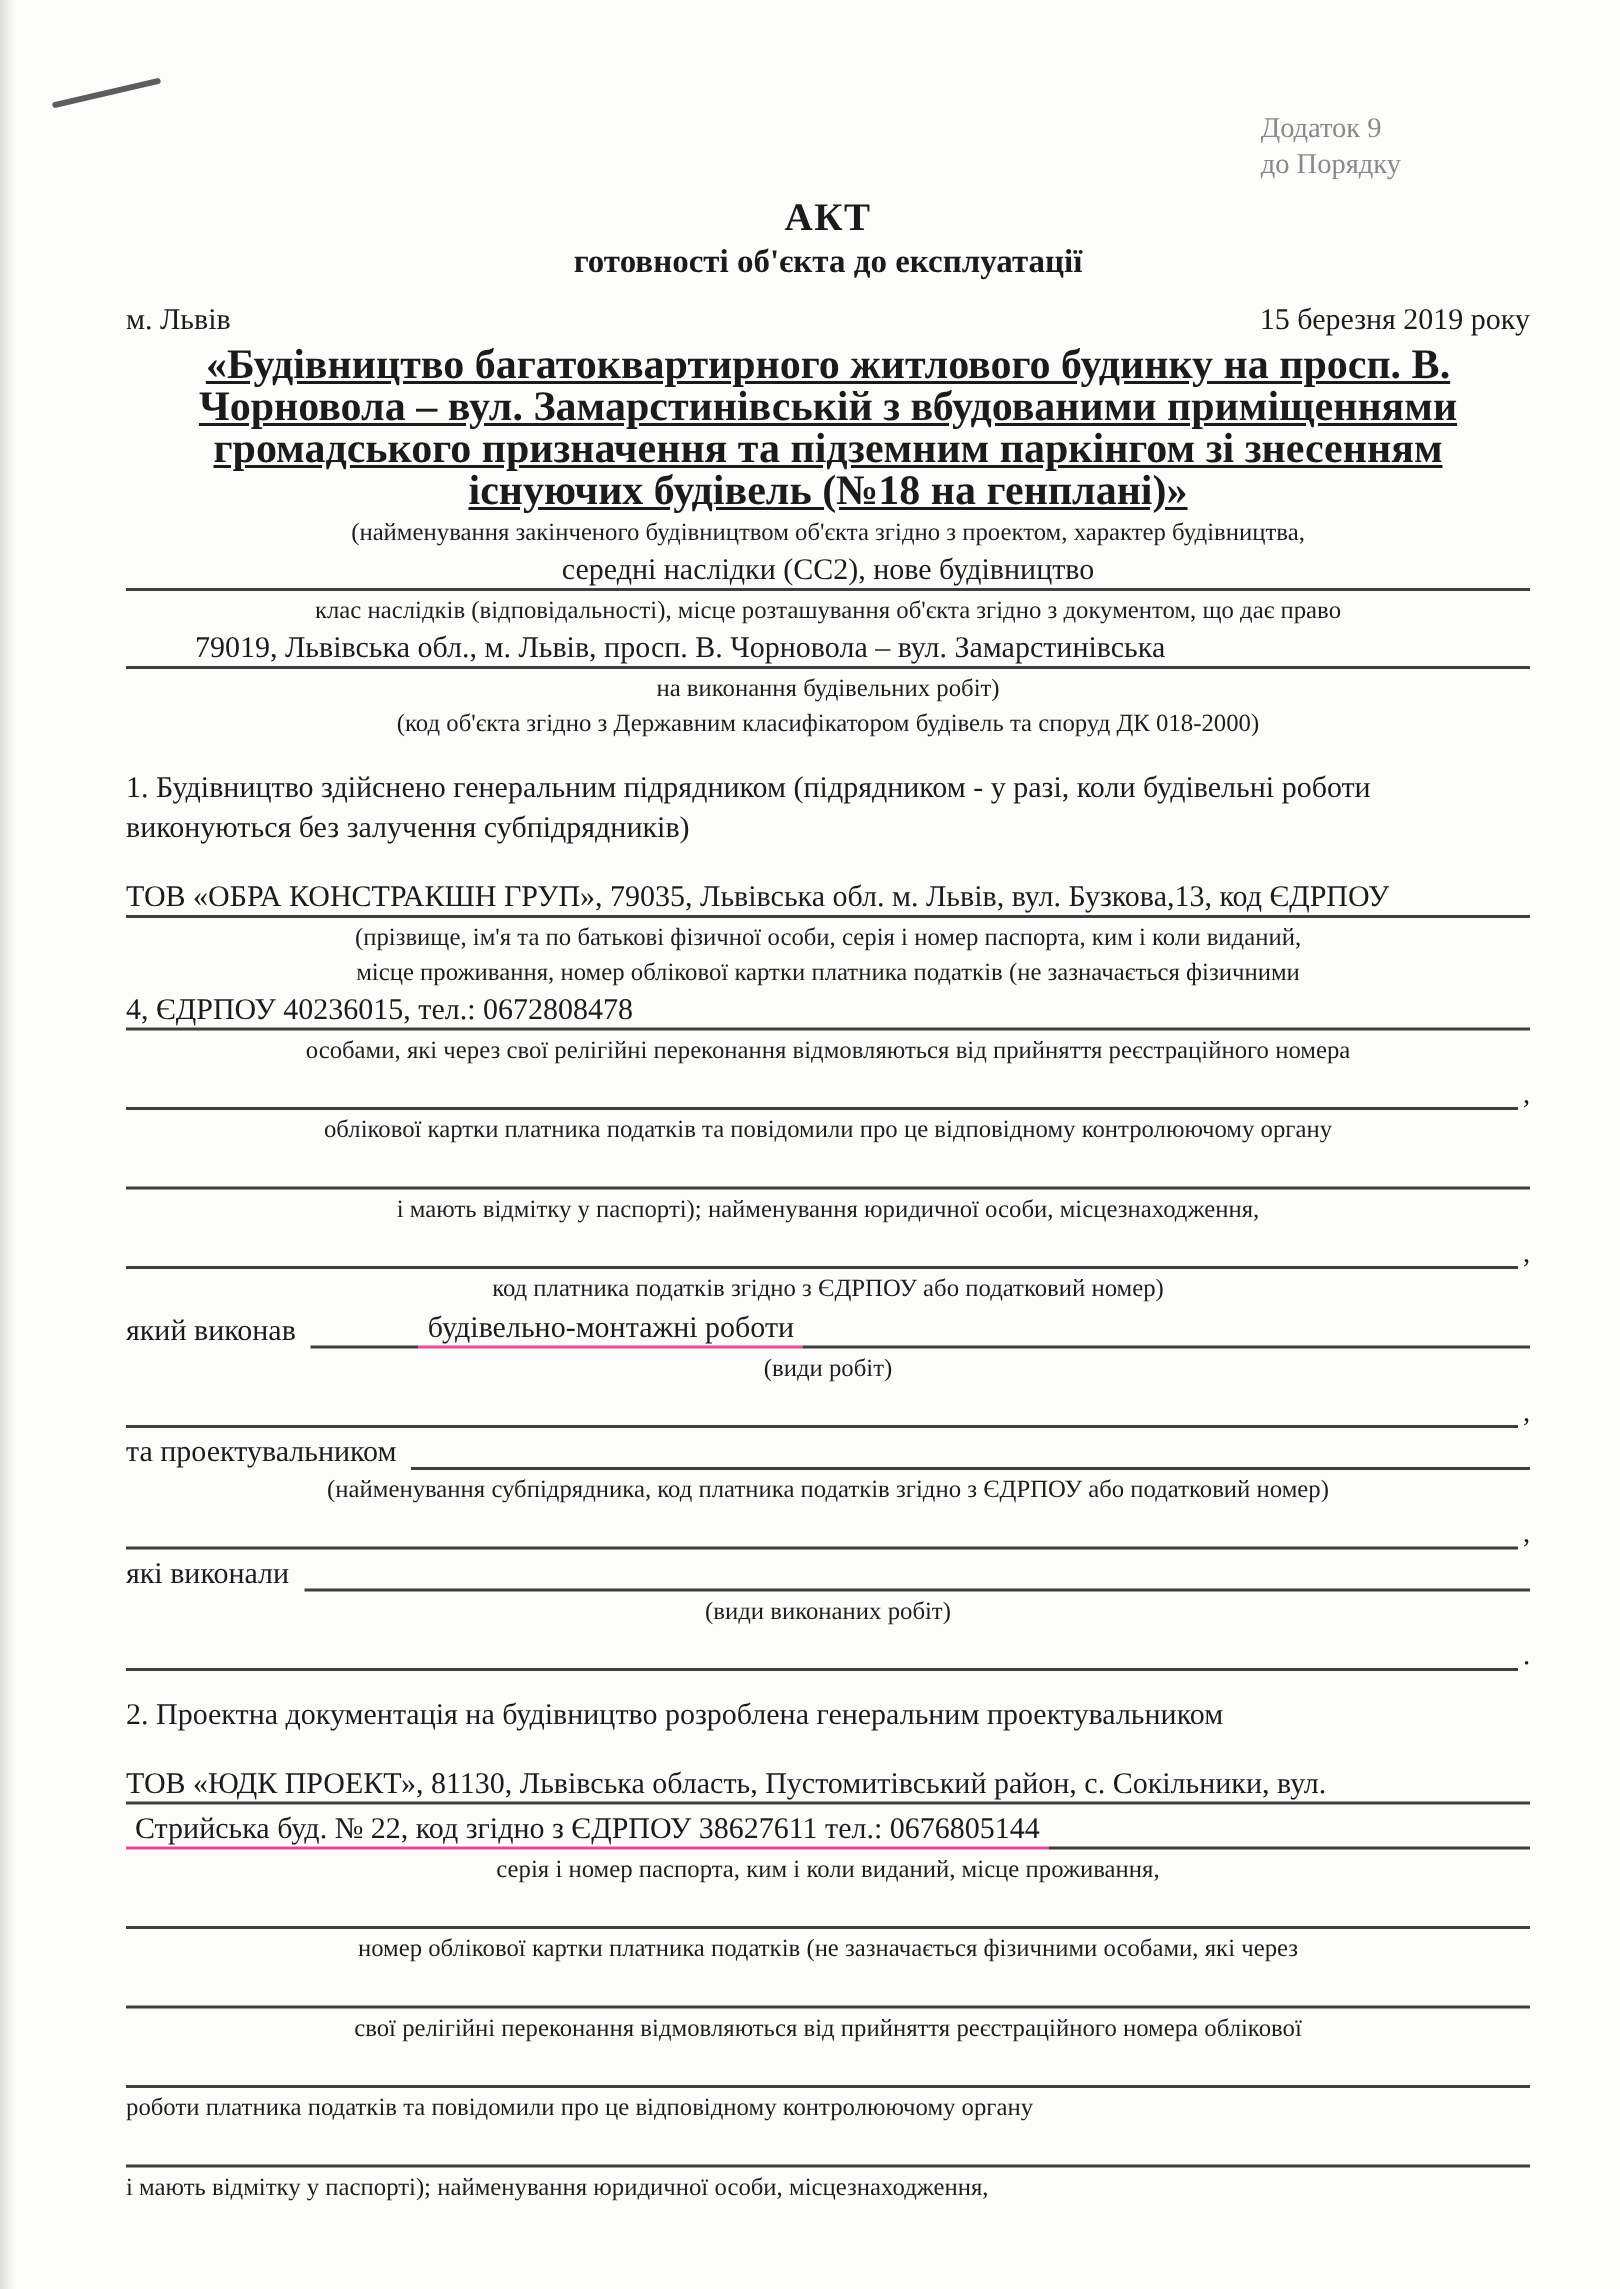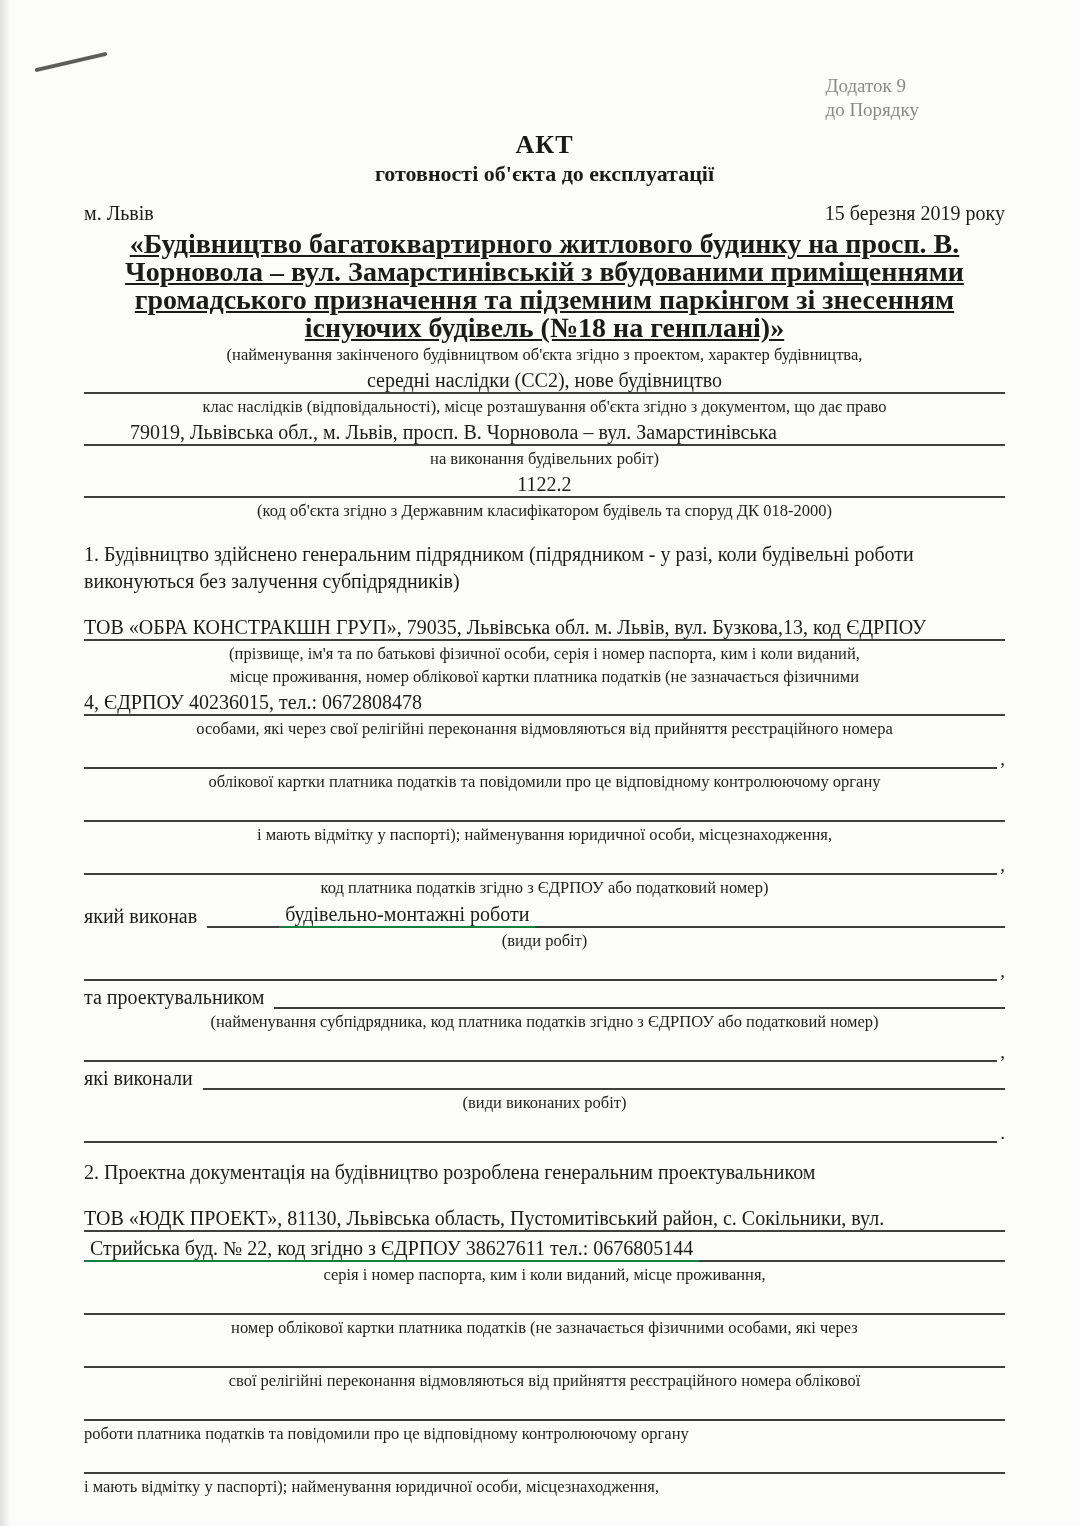--- a/index.html
+++ b/index.html
@@ -1,21 +1,21 @@
 <!DOCTYPE html>
 <html><head>
 <meta charset="utf-8">
 <style>
   * { margin:0; padding:0; box-sizing:border-box; }
   html,body { background:#ffffff; }
   body { width:1080px; height:1526px; font-family:"Liberation Serif", serif; color:#1b1b1b; }
   .page {
     position:relative; width:1080px; height:1526px;
     background:#fcfcfb; overflow:hidden;
-    padding:74px 75px 0 84px;
+    padding:74px 60px 0 84px;
   }
   .page::before{
     content:''; position:absolute; left:0; top:0; bottom:0; width:10px;
     background:linear-gradient(to right, rgba(90,90,90,0.18), rgba(0,0,0,0));
     pointer-events:none;
   }
   .pen-stroke{
     position:absolute; left:34px; top:60px; width:74px; height:4px;
     background:#5d5d5d; border-radius:3px;
     transform:rotate(-13deg);
@@ -40,21 +40,21 @@
   .fill.indent{ padding-left:46px; }
   .para{ font-size:20px; line-height:27px; text-align:left; }
   .mt-sec{ margin-top:20px; }
   .mt-med{ margin-top:16px; }
   .blank-row{ display:flex; align-items:flex-end; margin-top:8px; height:22px; font-size:19px; line-height:20px;}
   .blank-row .ul{ flex:1; border-bottom:2px solid #3f3f3f; height:20px; }
   .blank-row .tail{ padding-left:3px; }
   .fill-row{ display:flex; align-items:flex-end; margin-top:4px; font-size:20px; line-height:24px; }
   .fill-row .lbl{ white-space:nowrap; padding-right:10px; }
   .fill-row .seg{ width:72px; border-bottom:2px solid #3f3f3f; }
-  .fill-row .val{ white-space:nowrap; border-bottom:2px solid #15803d; padding:0 6px; }
+  .fill-row .val{ white-space:nowrap; border-bottom:2px solid #ec4899; padding:0 6px; }
   .fill-row .rest{ flex:1; border-bottom:2px solid #3f3f3f; height:24px; }
 </style>
 </head>
 <body>
 
 <div class="page">
 
   <div class="pen-stroke"></div>
 
   <div class="corner">
@@ -72,21 +72,20 @@
 
   <div class="obj-title">«Будівництво багатоквартирного житлового будинку на просп. В. Чорновола – вул. Замарстинівській з вбудованими приміщеннями громадського призначення та підземним паркінгом зі знесенням існуючих будівель (№18 на генплані)»</div>
   <div class="cap">(найменування закінченого будівництвом об'єкта згідно з проектом, характер будівництва,</div>
 
   <div class="fill center">середні наслідки (СС2), нове будівництво</div>
   <div class="cap">клас наслідків (відповідальності), місце розташування об'єкта згідно з документом, що дає право</div>
 
   <div class="fill indent">79019, Львівська обл., м. Львів, просп. В. Чорновола – вул. Замарстинівська</div>
   <div class="cap">на виконання будівельних робіт)</div>
 
-  <div class="fill center">1122.2</div>
   <div class="cap">(код об'єкта згідно з Державним класифікатором будівель та споруд ДК 018-2000)</div>
 
   <div class="para mt-sec">1. Будівництво здійснено генеральним підрядником (підрядником - у разі, коли будівельні роботи виконуються без залучення субпідрядників)</div>
 
   <div class="fill mt-sec">ТОВ «ОБРА КОНСТРАКШН ГРУП», 79035, Львівська обл. м. Львів, вул. Бузкова,13, код ЄДРПОУ</div>
   <div class="cap">(прізвище, ім'я та по батькові фізичної особи, серія і номер паспорта, ким і коли виданий,</div>
 
   <div class="cap">місце проживання, номер облікової картки платника податків (не зазначається фізичними</div>
 
   <div class="fill">4, ЄДРПОУ 40236015, тел.: 0672808478</div>

